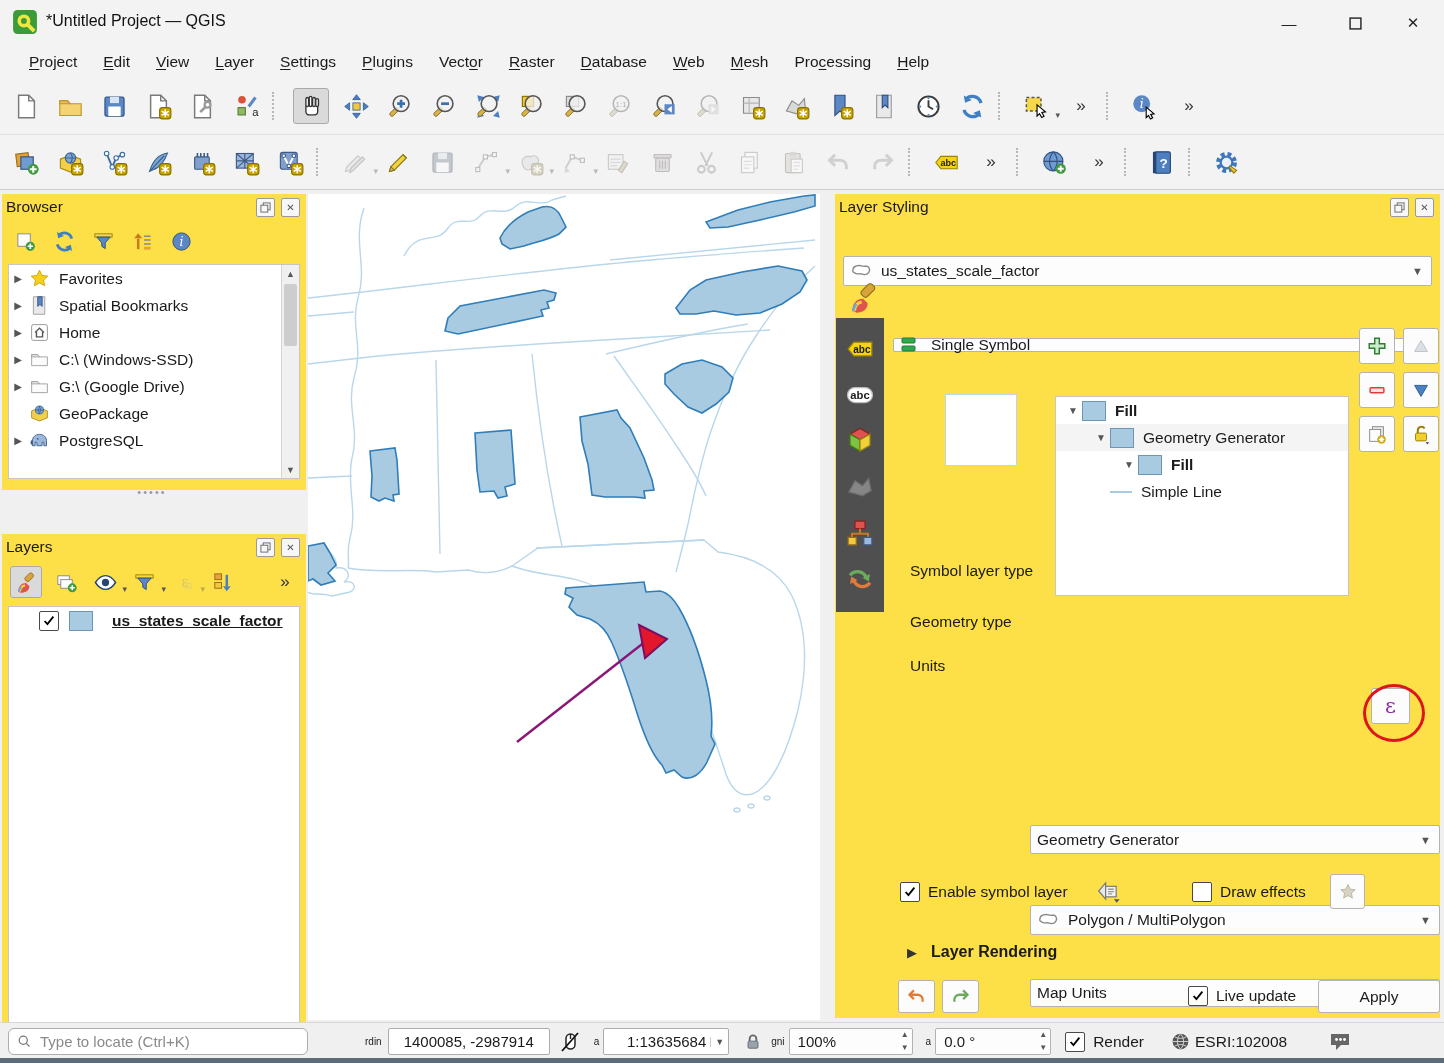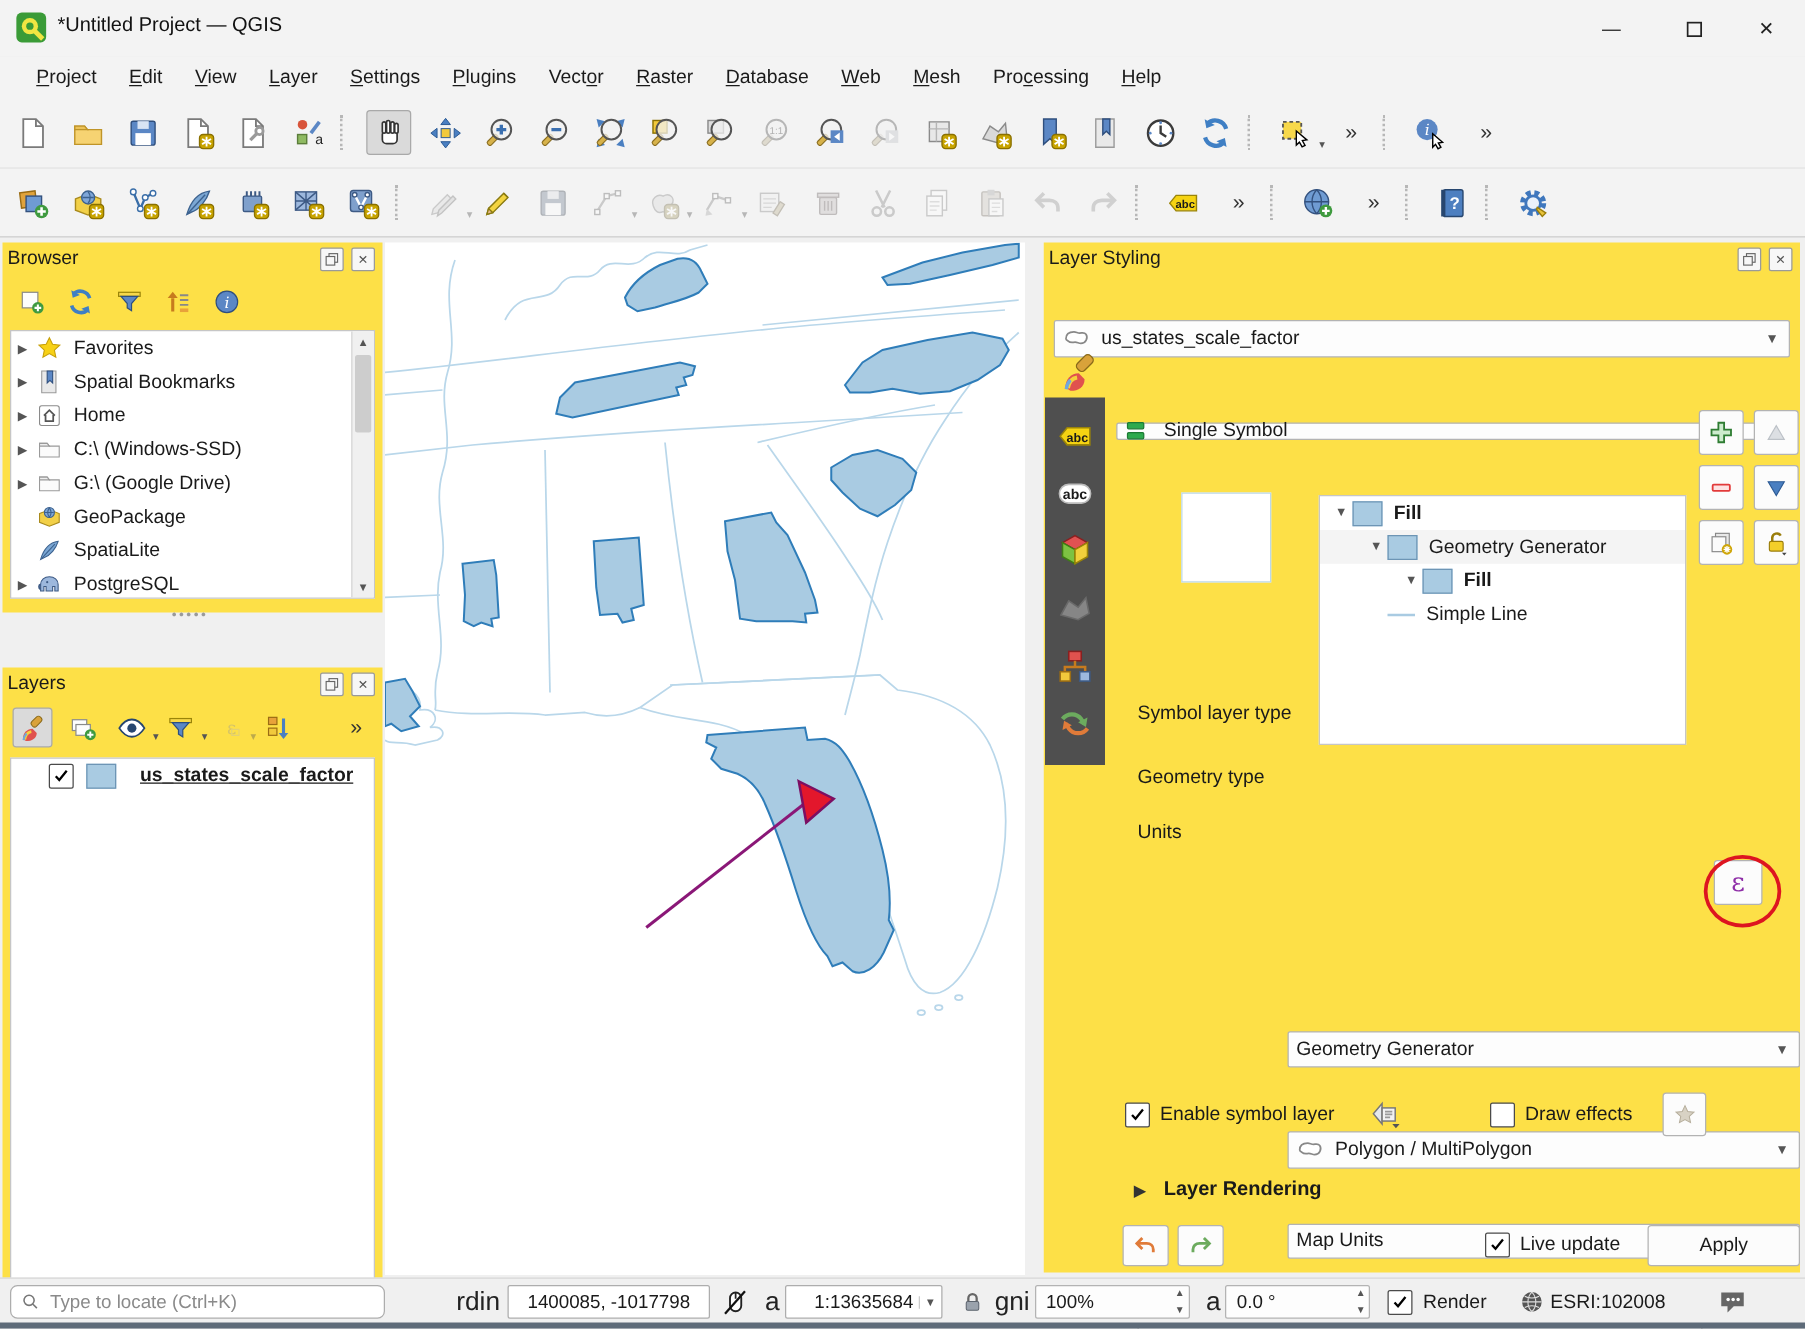--- a/index.html
+++ b/index.html
@@ -53,21 +53,21 @@
   #darkstrip{left:1px;top:124px;width:48px;height:294px;background:#4f4f4f;display:flex;flex-direction:column;align-items:center;gap:16px;padding-top:16px;box-sizing:border-box;position:absolute;}
   .symtree-row{height:27px;display:flex;align-items:center;font-size:15.5px;}
   .swatch{width:22px;height:18px;background:#a9cbe2;border:1px solid #6d95b5;flex:none;margin-right:9px;}
   .codebox{background:#fff;border:1px solid #b3b3b3;font-family:"DejaVu Sans Mono",monospace;font-size:14.5px;line-height:21px;padding:3px 0;box-sizing:border-box;position:relative;}
   .btn{background:#fcfcfc;border:1px solid #b3b3b3;border-radius:3px;display:flex;align-items:center;justify-content:center;}
   #redcircle{left:1363px;top:684px;width:56px;height:52px;border:3.5px solid #dd1520;border-radius:50%;position:absolute;}
   
   #statusbar{left:0;top:1022px;width:1444px;height:37px;background:#f0f0f0;border-top:1px solid #d6d6d6;display:flex;align-items:center;}
   #bottomedge{left:0;top:1058px;width:1444px;height:5px;background:#5e6b79;}
   .sbox{background:#fff;border:1px solid #adadad;border-radius:2px;height:27px;display:flex;align-items:center;font-size:15px;box-sizing:border-box;}
-  .frag{font-size:21px;color:#222;}
+  .frag{font-size:10px;color:#222;}
   #map{left:308px;top:194px;width:512px;height:826px;background:#fff;}
 </style>
 </head>
 <body>
 
 <div class="abs" id="titlebar">
   <span id="qgis-logo">
     <svg width="26" height="26" viewBox="0 0 24 24">
         <rect x="1" y="1" width="22" height="22" rx="4" fill="#3a9b37"></rect>
         <circle cx="11" cy="11" r="6" fill="#f0e642"></circle>
@@ -720,30 +720,20 @@
       <div class="trow">
         <span class="texp"></span>
     <span class="tico">
           <svg width="21" height="21" viewBox="0 0 24 24">
             <path d="M3 9l9-3.5L21 9v8l-9 3.5L3 17z" fill="#f2d048" stroke="#a98a1c"></path>
             <circle cx="12" cy="8" r="4.6" fill="#7fa7d8" stroke="#3c628f"></circle>
             <path d="M8 8h8M12 3.8a7 7 0 0 1 0 8.4M12 3.8a7 7 0 0 0 0 8.4" stroke="#3c628f" fill="none"></path>
           </svg>
         </span>
     <span>GeoPackage</span>
-      </div>
-      <div class="trow">
-        <span class="texp"></span>
-    <span class="tico">
-          <svg width="21" height="21" viewBox="0 0 24 24">
-            <path d="M4 20C7 10 13 4.5 20 3.5 18 10 13 16.5 7 18.5z" fill="#7ba7d4" stroke="#3c628f"></path>
-            <path d="M5 19L17 6" stroke="#3c628f" fill="none"></path>
-          </svg>
-        </span>
-    <span>SpatiaLite</span>
       </div>
       <div class="trow">
         <span class="texp">▶</span>
     <span class="tico">
           <svg width="21" height="21" viewBox="0 0 24 24">
             <path d="M4 18v-6c0-4 3.5-7 8-7s8 3 8 7v6h-3v-4h-2v4h-6v-4H7v4z" fill="#9db8dd" stroke="#3d5a85"></path>
             <path d="M4 12c-2 .5-2 4 0 4.5" fill="none" stroke="#3d5a85" stroke-width="1.6"></path>
             <circle cx="10" cy="10" r="1" fill="#3d5a85"></circle>
           </svg>
         </span>
@@ -1113,21 +1103,21 @@
 <div class="abs" id="statusbar">
   <div class="sbox" style="margin-left:8px;width:300px;border-radius:6px;padding:0 8px;gap:8px;">
     <svg width="15" height="15" viewBox="0 0 24 24">
         <circle cx="10" cy="10" r="6.5" fill="none" stroke="#777" stroke-width="2"></circle>
         <path d="M15 15l5 5" stroke="#777" stroke-width="2"></path>
       </svg>
     <span style="color:#8a8a8a;">Type to locate (Ctrl+K)</span>
   </div>
   <span class="frag" style="margin-left:57px;">rdin</span>
   <div class="sbox" style="margin-left:6px;width:162px;justify-content:center;">
-      <span>1400085, -1017798</span>
+      <span>1400085, -2987914</span>
     </div>
   <span style="margin-left:8px;">
       <svg width="24" height="24" viewBox="0 0 24 24">
         <rect x="8" y="4" width="9" height="15" rx="4.5" fill="#fff" stroke="#222" stroke-width="1.5"></rect>
         <path d="M12.5 4v5" stroke="#222" stroke-width="1.4"></path>
         <path d="M4 21L20 3" stroke="#111" stroke-width="1.8"></path>
       </svg>
     </span>
   <span class="frag" style="margin-left:12px;">a</span>
   <div class="sbox" style="margin-left:4px;width:126px;position:relative;padding-left:6px;">

